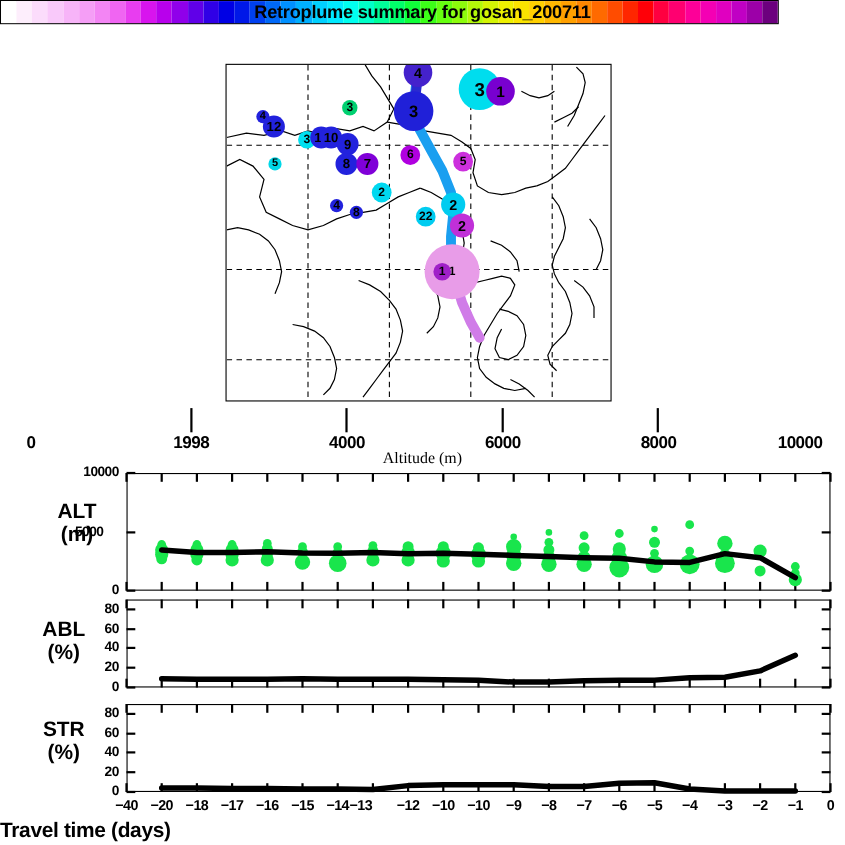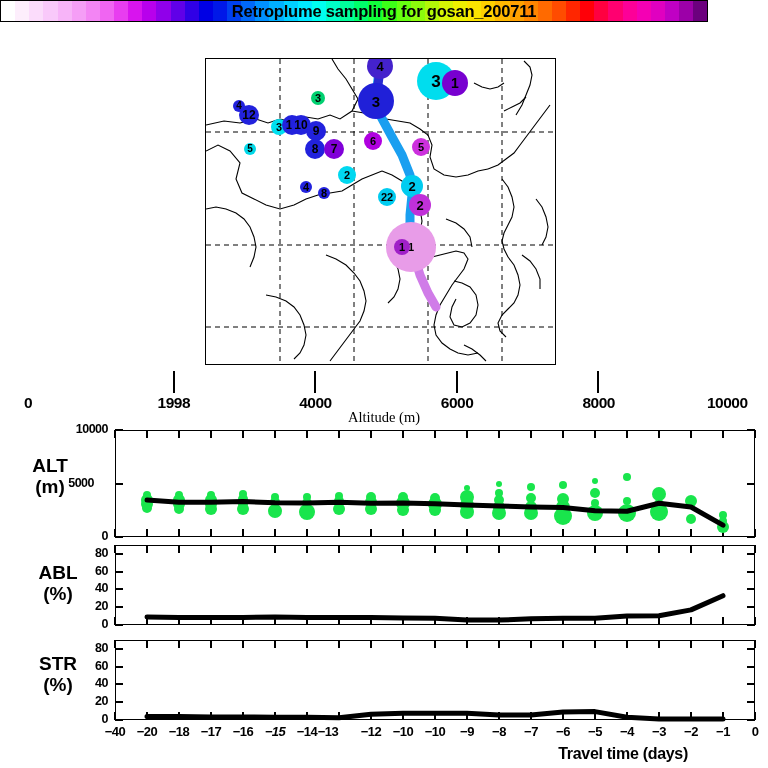--- a/index.html
+++ b/index.html
@@ -28,29 +28,29 @@
   .cb-tick{position:absolute;top:394px;font-size:15.5px;font-weight:bold;letter-spacing:-0.5px;}
   #cb-title{position:absolute;left:0;top:409px;width:768px;text-align:center;
             font-size:14.5px;font-family:"Liberation Serif",serif;}
   
   .panel{position:absolute;border:1.5px solid #000;box-sizing:border-box;background:#fff;}
   .p-label{position:absolute;font-size:19px;font-weight:bold;text-align:center;line-height:21px;}
   .ytick{position:absolute;font-size:12.5px;font-weight:bold;text-align:right;
          letter-spacing:-0.5px;}
   .xtick{position:absolute;font-size:13px;font-weight:bold;text-align:center;
          letter-spacing:-0.5px;}
-  #xaxis-title{position:absolute;top:745px;left:0;width:688px;text-align:right;
-               font-size:16px;font-weight:bold;letter-spacing:-0.3px;}
+  #xaxis-title{position:absolute;top:745px;left:0;width:688px;text-align:left;
+               font-size:19px;font-weight:bold;letter-spacing:-0.3px;}
   .dot{position:absolute;border-radius:50%;background:#19e54c;}
 </style>
 </head>
 <body>
 
 <div id="title-block" class="abs">
-  <div class="t-main">Retroplume sampling for gosan_200711</div>
+  <div class="t-main">Retroplume summary for gosan_200711</div>
 </div>
 
 <div id="map-frame" class="abs">
   <svg id="map-svg" width="348" height="304" viewBox="0 0 348 304">
 
     <g stroke="#000" stroke-width="1" stroke-dasharray="5,4" fill="none">
       <line x1="74" y1="0" x2="74" y2="304"></line>
       <line x1="148" y1="0" x2="148" y2="304"></line>
       <line x1="222" y1="0" x2="222" y2="304"></line>
       <line x1="296" y1="0" x2="296" y2="304"></line>
@@ -241,21 +241,21 @@
     <div class="cb-tick" style="left: 299.2px;">4000</div>
     <div class="cbar-sep" style="left: 455.8px;"></div>
     <div class="cb-tick" style="left: 440.8px;">6000</div>
     <div class="cbar-sep" style="left: 597.4px;"></div>
     <div class="cb-tick" style="left: 582.4px;">8000</div>
     <div class="cb-tick" style="left: 707px;">10000</div>
   </div>
 <div id="cb-title">Altitude (m)</div>
 
 <div id="panel-alt" class="panel" style="left:115px;top:430px;width:640px;height:107px;"></div>
-<div class="p-label" style="left:0;top:455px;width:100px;">
+<div class="p-label" style="left:20px;top:455px;width:100px;">
   <div>ALT</div>
   <div>(m)</div>
 </div>
 
 <div id="panel-abl" class="panel" style="left:115px;top:545px;width:640px;height:80px;"></div>
 <div class="p-label" style="left:8px;top:562px;width:100px;">
   <div>ABL</div>
   <div>(%)</div>
 </div>
 
@@ -429,21 +429,21 @@
     <div style="position: absolute; left: 690px; top: 712px; width: 2px; height: 8px; background: rgb(0, 0, 0);"></div>
     <div style="position: absolute; left: 722px; top: 640px; width: 2px; height: 8px; background: rgb(0, 0, 0);"></div>
     <div style="position: absolute; left: 722px; top: 712px; width: 2px; height: 8px; background: rgb(0, 0, 0);"></div>
     <div style="position: absolute; left: 754px; top: 640px; width: 2px; height: 8px; background: rgb(0, 0, 0);"></div>
     <div style="position: absolute; left: 754px; top: 712px; width: 2px; height: 8px; background: rgb(0, 0, 0);"></div>
     <div class="xtick" style="left: 97px; width: 36px; top: 724px;">−40</div>
     <div class="xtick" style="left: 129px; width: 36px; top: 724px;">−20</div>
     <div class="xtick" style="left: 161px; width: 36px; top: 724px;">−18</div>
     <div class="xtick" style="left: 193px; width: 36px; top: 724px;">−17</div>
     <div class="xtick" style="left: 225px; width: 36px; top: 724px;">−16</div>
-    <div class="xtick" style="left: 257px; width: 36px; top: 724px; font-style: italic;">−15</div>
+    <div class="xtick" style="left: 257px; width: 36px; top: 724px;">−15</div>
     <div class="xtick" style="left: 289px; width: 36px; top: 724px;">−14</div>
     <div class="xtick" style="left: 310px; width: 36px; top: 724px;">−13</div>
     <div class="xtick" style="left: 353px; width: 36px; top: 724px;">−12</div>
     <div class="xtick" style="left: 385px; width: 36px; top: 724px;">−10</div>
     <div class="xtick" style="left: 417px; width: 36px; top: 724px;">−10</div>
     <div class="xtick" style="left: 449px; width: 36px; top: 724px;">−9</div>
     <div class="xtick" style="left: 481px; width: 36px; top: 724px;">−8</div>
     <div class="xtick" style="left: 513px; width: 36px; top: 724px;">−7</div>
     <div class="xtick" style="left: 545px; width: 36px; top: 724px;">−6</div>
     <div class="xtick" style="left: 577px; width: 36px; top: 724px;">−5</div>

